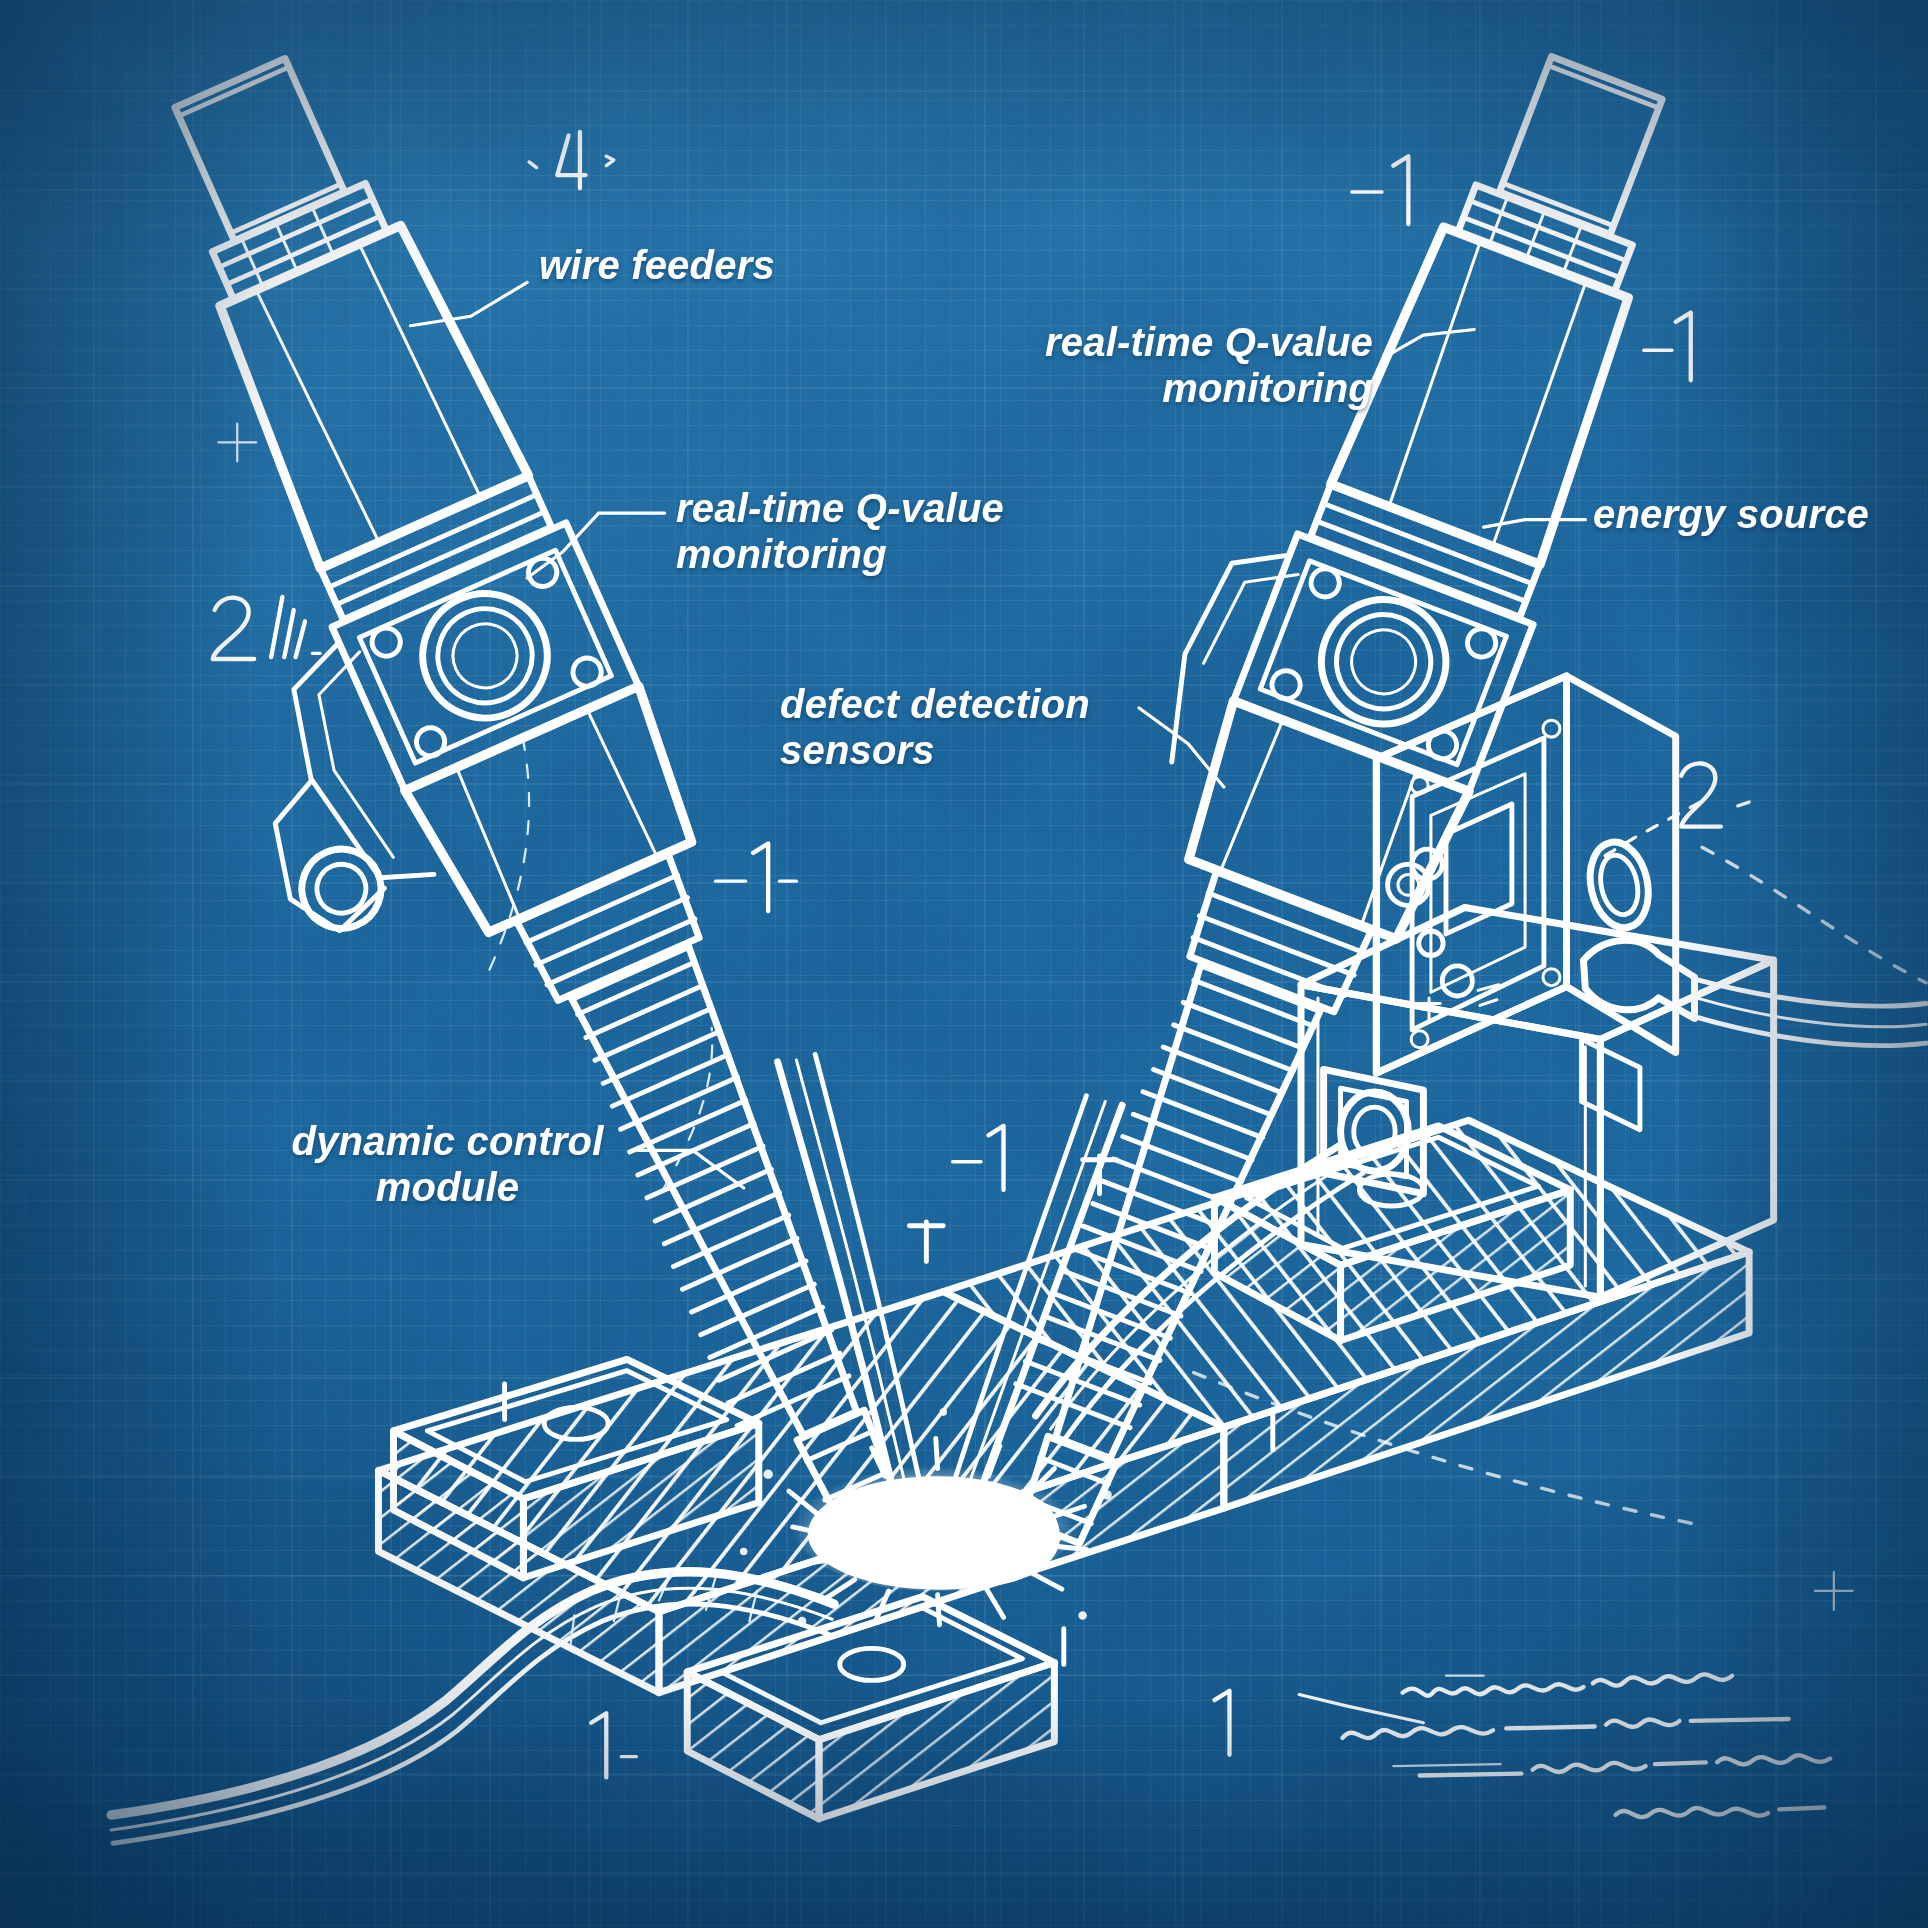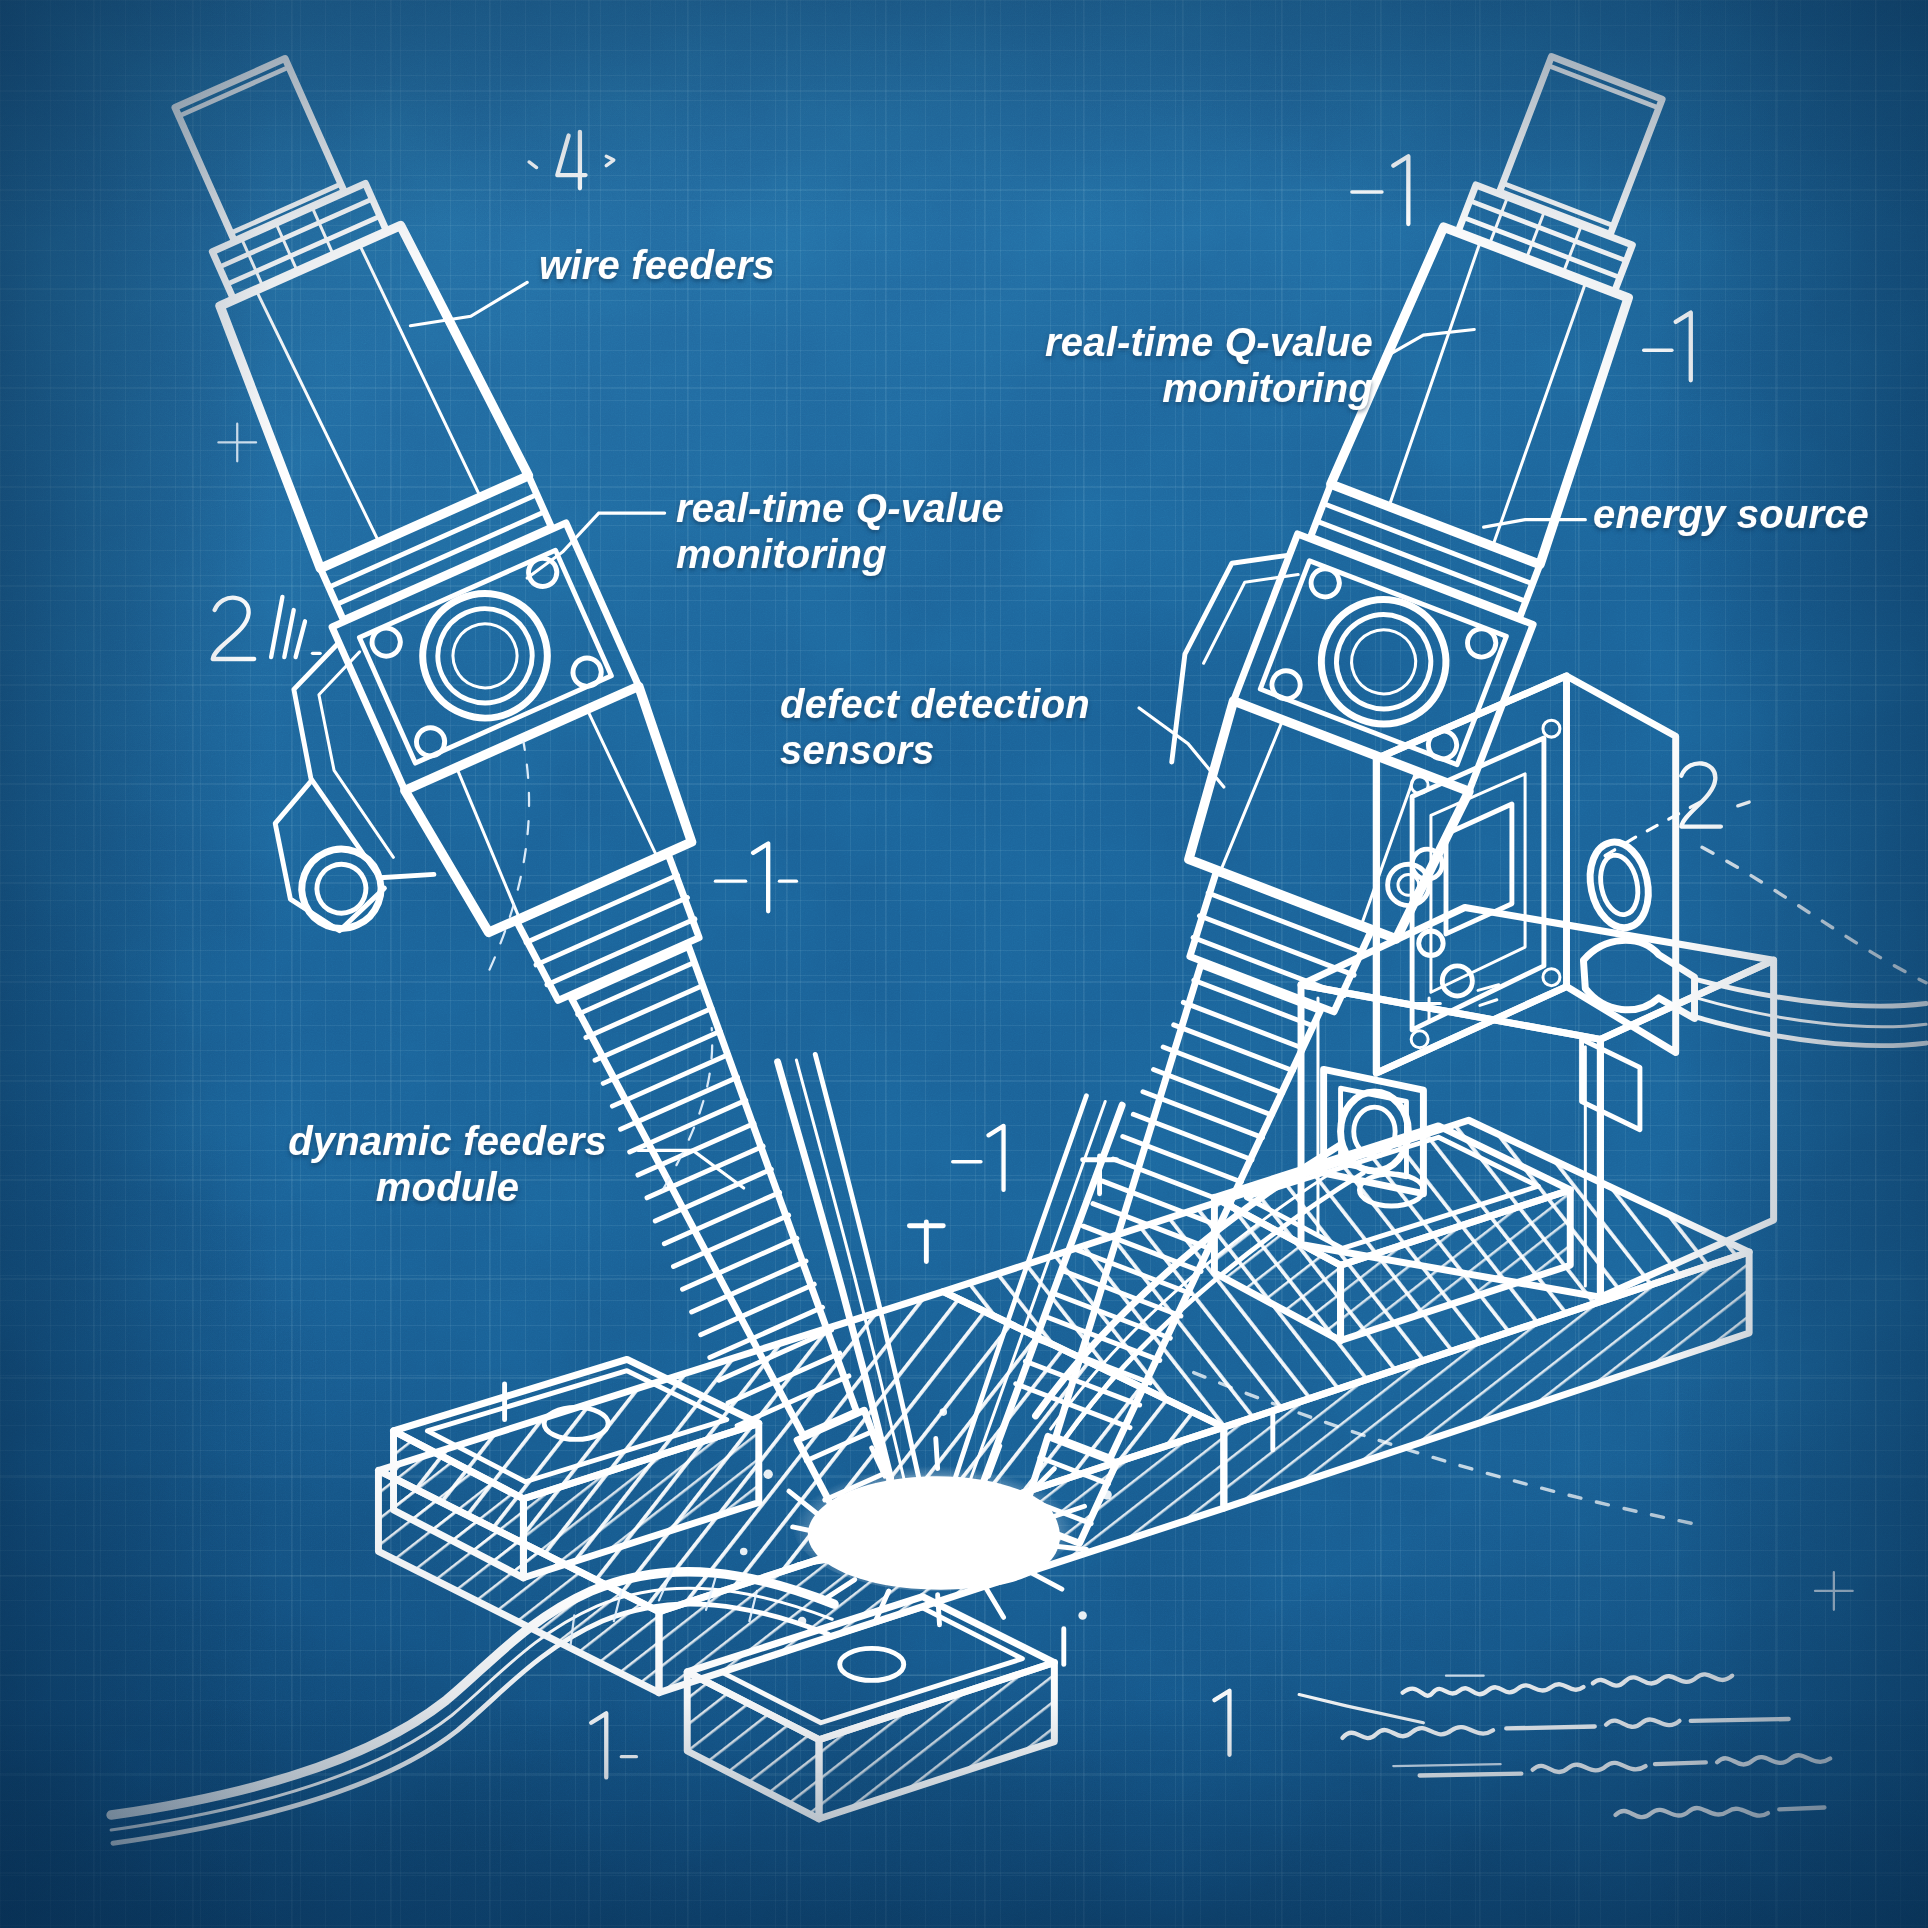--- a/index.html
+++ b/index.html
@@ -497,17 +497,17 @@
 monitoring</div>
 
   <div class="label right" style="left:970px; top:320px; width:403px;">real-time Q-value
 monitoring</div>
 
   <div class="label left" style="left:1593px; top:492px; width:358px;">energy source</div>
 
   <div class="label left" style="left:780px; top:682px; width:377px;">defect detection
 sensors</div>
 
-  <div class="label center" style="left:266px; top:1119px; width:363px;">dynamic feeders
+  <div class="label center" style="left:266px; top:1119px; width:363px;">dynamic control
 module</div>
 
 </div>
 
 
 </body></html>

